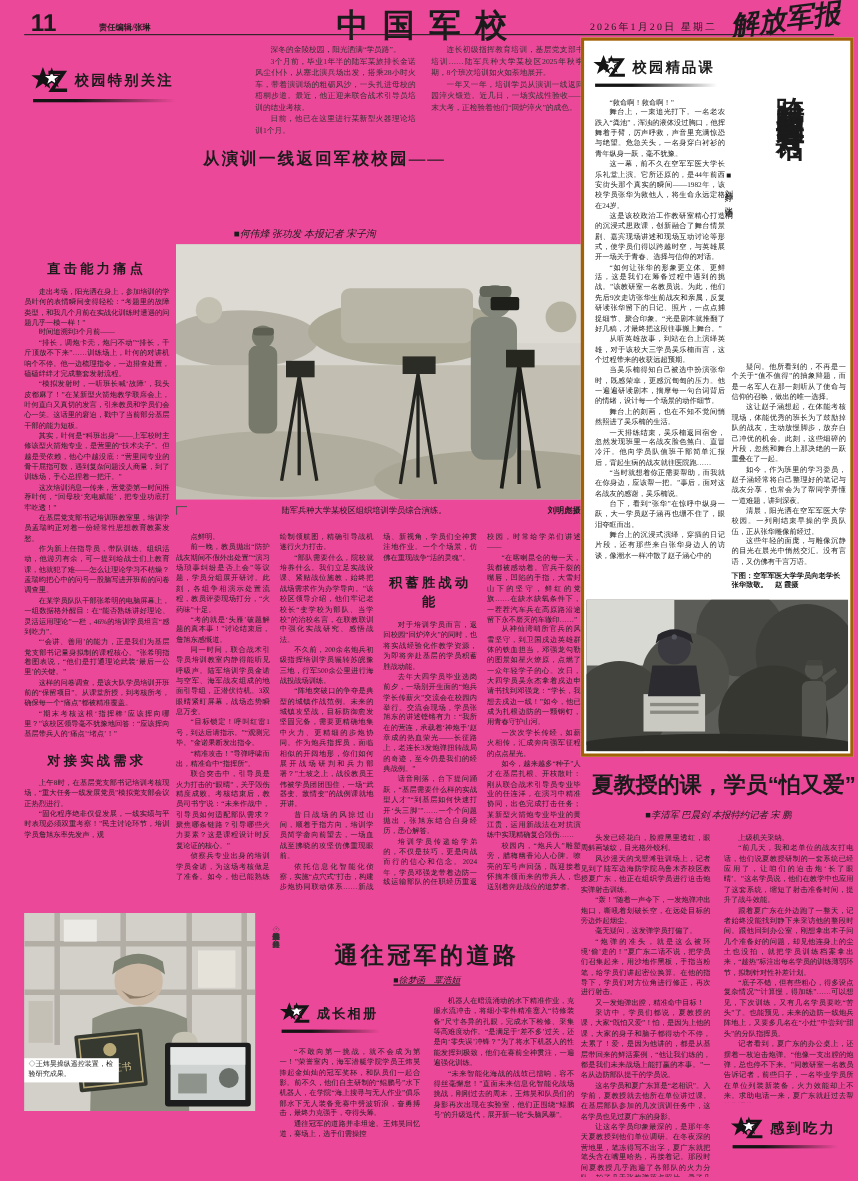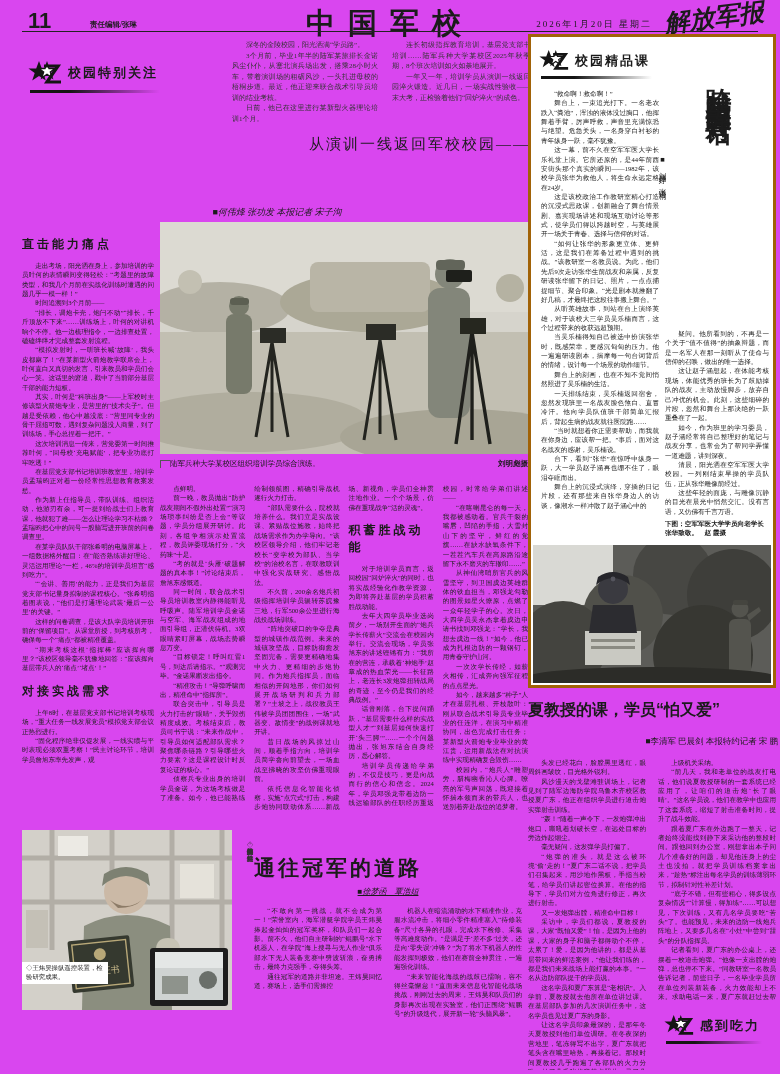--- a/index.html
+++ b/index.html
@@ -1,48 +1,48 @@
 <!DOCTYPE html>
 <html><head>
 <meta charset="utf-8">
 <style>
 *{margin:0;padding:0;box-sizing:border-box;}
 html,body{background:#9a9a9a;}
-.page{position:relative;width:780px;height:1074px;margin:0 auto;background:#d946ef;
+.page{position:relative;width:780px;height:1074px;margin:0 auto;background:#ec4899;
   font-family:"Liberation Serif",serif;color:#1b1b1b;overflow:hidden;}
 
 .hdr-pagenum{position:absolute;left:28px;top:8px;font-size:22px;font-weight:bold;font-family:"Liberation Sans",sans-serif;}
 .hdr-editor{position:absolute;left:62px;top:20px;font-size:7.5px;font-weight:bold;margin-left:28px;}
 .hdr-title{position:absolute;left:140px;width:500px;top:4px;text-align:center;font-size:29px;font-weight:900;
   letter-spacing:13px;font-family:"Liberation Serif",serif;}
 .hdr-date{position:absolute;right:128px;top:18px;font-size:9px;letter-spacing:2px;}
 .hdr-masthead{position:absolute;right:16px;top:1px;font-size:25px;font-weight:900;font-style:italic;
   transform:rotate(-7deg);font-family:"Liberation Serif",serif;}
 .hdr-rule{position:absolute;left:22px;top:31px;width:736px;height:1px;background:#222;}
 
 .badge{position:absolute;display:flex;align-items:center;gap:6px;}
 .badge .btxt{font-family:"Liberation Sans",sans-serif;font-weight:900;font-size:13px;letter-spacing:2px;white-space:nowrap;}
 .badge .rule{position:absolute;left:2px;bottom:-7px;height:3px;width:100%;
   background:linear-gradient(90deg,#141414 30%,rgba(0,0,0,0));}
 .badge svg{display:block;}
 
 .bodytext p{font-size:6.6px;line-height:1.42;text-align:justify;text-indent:2em;color:#222;}
 .serifsm p{font-size:7px;line-height:1.5;color:#333;}
-.subhead{font-family:Liberation Serif, serif;font-weight:900;font-size:12px;text-align:left;
+.subhead{font-family:Liberation Serif, serif;font-weight:900;font-size:12px;text-align:center;
   letter-spacing:3px;margin:10px 0 8px 0;text-indent:0;}
 
 .feat-intro{position:absolute;left:232px;top:40px;width:306px;height:112px;column-count:2;column-gap:14px;overflow:hidden;}
-.feat-kicker{position:absolute;left:60px;width:470px;top:135px;text-align:right;font-size:15px;font-weight:normal;letter-spacing:2px;}
+.feat-kicker{position:absolute;left:60px;width:470px;top:135px;text-align:center;font-size:15px;font-weight:bold;letter-spacing:2px;}
 .feat-headline{position:absolute;left:24px;width:506px;top:150px;text-align:center;font-size:42px;font-weight:900;
   font-family:"Liberation Sans",sans-serif;letter-spacing:1px;white-space:nowrap;}
 .feat-byline{position:absolute;left:24px;width:506px;top:206px;text-align:center;font-size:9px;font-style:italic;}
 .feat-col1{position:absolute;left:22px;top:226px;width:132px;height:604px;overflow:hidden;}
 .feat-flow{position:absolute;left:160px;top:484px;width:368px;height:346px;column-count:4;column-gap:9px;overflow:hidden;}
 .photo-caption-row{position:absolute;left:160px;top:459px;width:368px;display:flex;align-items:center;font-size:7.5px;}
-.photo-caption-row .cap{flex:1;text-align:left;}
+.photo-caption-row .cap{flex:1;text-align:center;}
 .photo-caption-row .credit{font-weight:bold;padding-left:6px;}
 .capbracket{width:10px;height:8px;border-left:1px solid #555;border-top:1px solid #555;}
 
 .photo{position:absolute;overflow:hidden;background:#c9c7c0;}
 .photo svg{display:block;}
 .ph-train{left:160px;top:222px;width:368px;height:232px;}
 .ph-champ{left:22px;top:830px;width:210px;height:180px;}
 .ph-champ .overlay-cap{position:absolute;left:0;bottom:26px;background:#fff;padding:2px 4px;font-size:6.4px;
   line-height:1.4;width:86px;color:#222;}
 .vcap{position:absolute;left:235px;top:836px;height:150px;width:20px;writing-mode:vertical-rl;
@@ -51,28 +51,28 @@
 .redbox{position:absolute;left:528px;top:34px;width:248px;height:654px;border:3px solid #a16207;background:#fff;}
 .rb-col1{position:absolute;left:10px;top:52px;width:118px;height:452px;overflow:hidden;}
 .rb-col2{position:absolute;left:134px;top:292px;width:104px;height:186px;overflow:hidden;}
 .rb-note{position:absolute;left:134px;top:482px;width:104px;font-size:6.6px;line-height:1.42;font-weight:bold;}
 .rb-vhead{position:absolute;right:40px;top:30px;height:268px;writing-mode:vertical-rl;font-size:26px;font-weight:900;
   font-family:"Liberation Sans",sans-serif;letter-spacing:4px;line-height:1.1;}
 .rb-vbyline{position:absolute;right:106px;top:118px;height:120px;writing-mode:vertical-rl;font-size:7.5px;letter-spacing:2px;}
 .ph-statue{left:2px;bottom:2px;width:238px;height:138px;}
 
 .prof{position:absolute;left:528px;top:696px;width:250px;height:378px;}
-.prof-headline{position:absolute;left:0;width:250px;top:4px;text-align:left;font-size:16px;font-weight:900;
+.prof-headline{position:absolute;left:0;width:250px;top:4px;text-align:right;font-size:20px;font-weight:900;
   font-family:"Liberation Sans",sans-serif;white-space:nowrap;}
-.prof-byline{position:absolute;left:0;width:250px;top:40px;text-align:right;font-size:8.5px;}
+.prof-byline{position:absolute;left:0;width:250px;top:40px;text-align:center;font-size:8.5px;font-style:italic;}
 .prof-col1{position:absolute;left:0px;top:62px;width:118px;height:312px;overflow:hidden;}
 .prof-col2{position:absolute;left:130px;top:62px;width:118px;height:244px;overflow:hidden;}
 
 .champ{position:absolute;left:254px;top:852px;width:268px;height:214px;}
-.champ-headline{position:absolute;left:0;width:268px;top:2px;text-align:left;font-size:21px;font-weight:900;
+.champ-headline{position:absolute;left:0;width:268px;top:2px;text-align:center;font-size:21px;font-weight:900;
   letter-spacing:3px;font-family:"Liberation Serif",serif;white-space:nowrap;}
 .champ-byline{position:absolute;left:0;width:268px;top:34px;text-align:center;font-size:8px;font-style:italic;text-decoration:underline;}
 .champ-col1{position:absolute;left:0;top:54px;width:128px;height:160px;overflow:hidden;}
 .champ-col2{position:absolute;left:140px;top:54px;width:128px;height:160px;overflow:hidden;}
 .champ-badge-wrap{position:relative;height:40px;margin-bottom:6px;}
 </style>
 </head>
 <body>
 
 <div class="page">
@@ -276,20 +276,33 @@
         </g>
         <ellipse cx="119" cy="134" rx="130" ry="12" fill="#2c2c28"></ellipse>
       </svg>
     </div>
   </div>
 
   <div class="champ">
     <div class="champ-headline">通往冠军的道路</div>
     <div class="champ-byline">■徐梦函　覃浩姮</div>
     <div class="champ-col1 bodytext">
+      <div class="champ-badge-wrap">
+        <div class="badge" style="left:0;top:4px;">
+          <span>
+            <svg width="28" height="22" viewBox="0 0 34 26">
+              <polygon points="11,1 13.8,8.4 21.5,8.4 15.3,13 17.8,20.6 11,15.9 4.2,20.6 6.7,13 0.5,8.4 8.2,8.4" fill="#141414"></polygon>
+              <polygon points="19,3 21,8.5 27,8.5 22.3,12 24.2,17.8 19,14.2 13.8,17.8 15.7,12 11,8.5 17,8.5" fill="#fff" stroke="#141414" stroke-width="1.3"></polygon>
+              <path d="M16 6 L30 6 L19 22 L33 22" stroke="#141414" stroke-width="3.2" fill="none"></path>
+            </svg>
+          </span>
+          <span class="btxt" style="font-size:12px;">成长相册</span>
+          <span class="rule"></span>
+        </div>
+      </div>
       <div>
           <p>“不敢向第一挑战，就不会成为第一！”荣誉室内，海军潜艇学院学员王炜昊捧起金灿灿的冠军奖杯，和队员们一起合影。前不久，他们自主研制的“鲲鹏号”水下机器人，在学院“海上搜寻与无人作业”俱乐部水下无人装备竞赛中劈波斩浪，奋勇搏击，最终力克强手，夺得头筹。</p>
           <p>通往冠军的道路并非坦途。王炜昊回忆道，赛场上，选手们需操控</p>
         </div>
     </div>
     <div class="champ-col2 bodytext">
         <p>机器人在暗流涌动的水下精准作业，克服水流冲击，将细小零件精准塞入“待修装备”尺寸各异的孔眼，完成水下检修、采集等高难度动作。“是满足于‘差不多’过关，还是向‘零失误’冲锋？”为了将水下机器人的性能发挥到极致，他们在赛前全神贯注，一遍遍强化训练。</p>
         <p>“未来智能化海战的战鼓已擂响，容不得丝毫懈怠！”直面未来信息化智能化战场挑战，刚刚过去的周末，王炜昊和队员们的身影再次出现在实验室，他们正围绕“鲲鹏号”的升级迭代，展开新一轮“头脑风暴”。</p>
       </div>
   </div>

